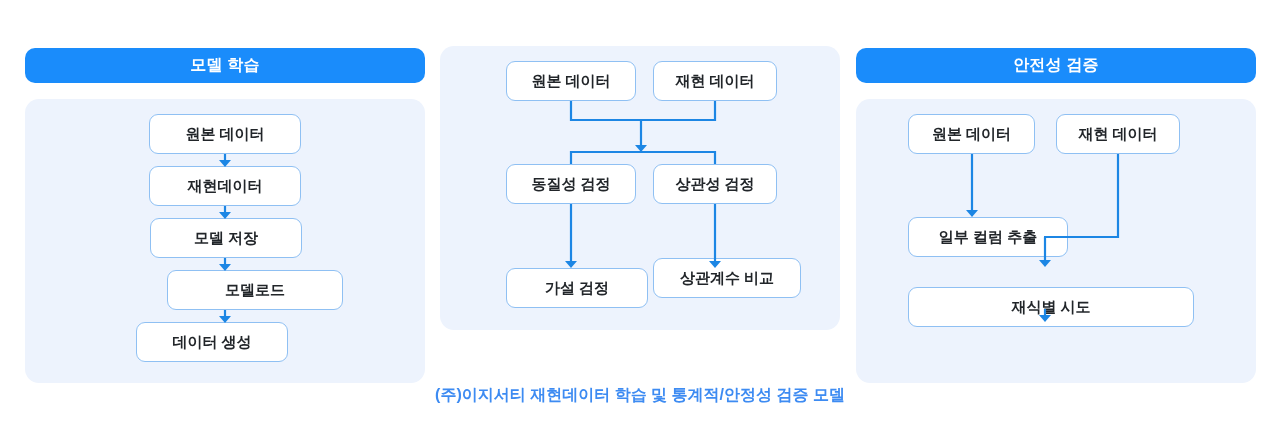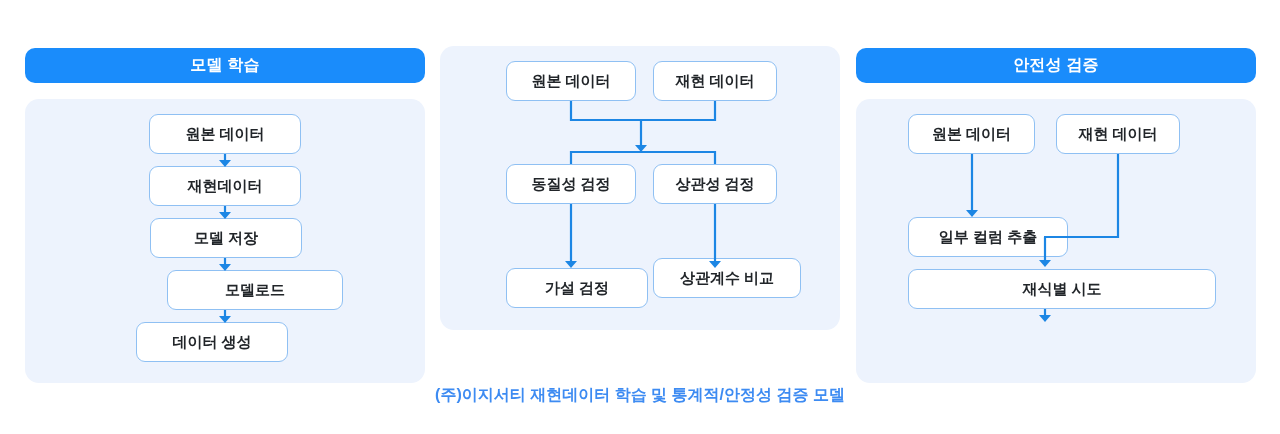--- a/index.html
+++ b/index.html
@@ -165,21 +165,21 @@
     </div>
   </div>
 
   <div class="panel" id="panel-2">
     <div class="panel-header">안전성 검증</div>
     <div class="panel-body">
 
       <div class="node" style="left:52px;top:15px;width:127px;">원본 데이터</div>
       <div class="node" style="left:200px;top:15px;width:124px;">재현 데이터</div>
       <div class="node" style="left:52px;top:118px;width:160px;">일부 컬럼 추출</div>
-      <div class="node" style="left:52px;top:170px;width:308px;">재식별 시도</div>
+      <div class="node" style="left:52px;top:188px;width:286px;">재식별 시도</div>
 
       <svg class="conn" style="left:106px;top:55px;" width="20" height="66" viewBox="0 0 20 66">
         <line x1="10" y1="0" x2="10" y2="57"></line>
         <polygon points="4,56 16,56 10,63"></polygon>
       </svg>
 
       <svg class="conn" style="left:0px;top:0px;" width="400" height="175" viewBox="0 0 400 175">
 
         <path d="M262,55 L262,138 L188,138"></path>
 

